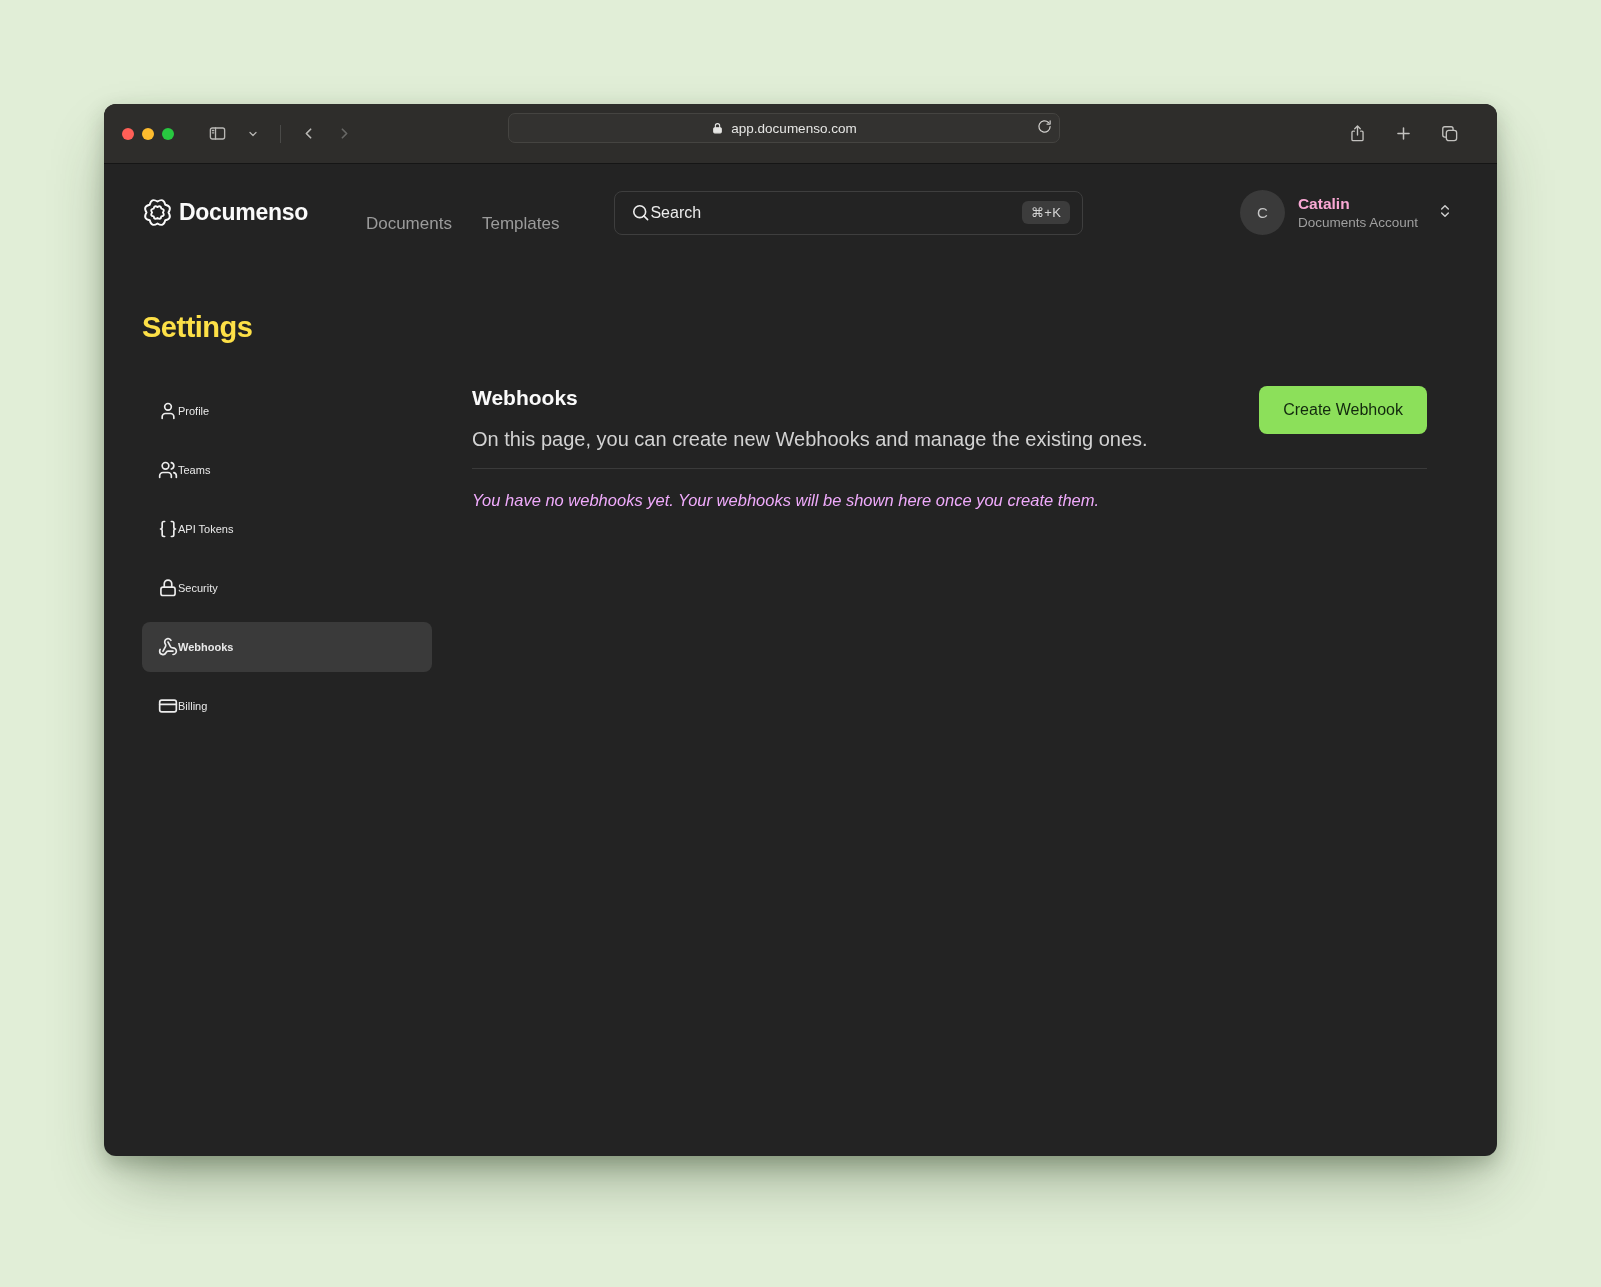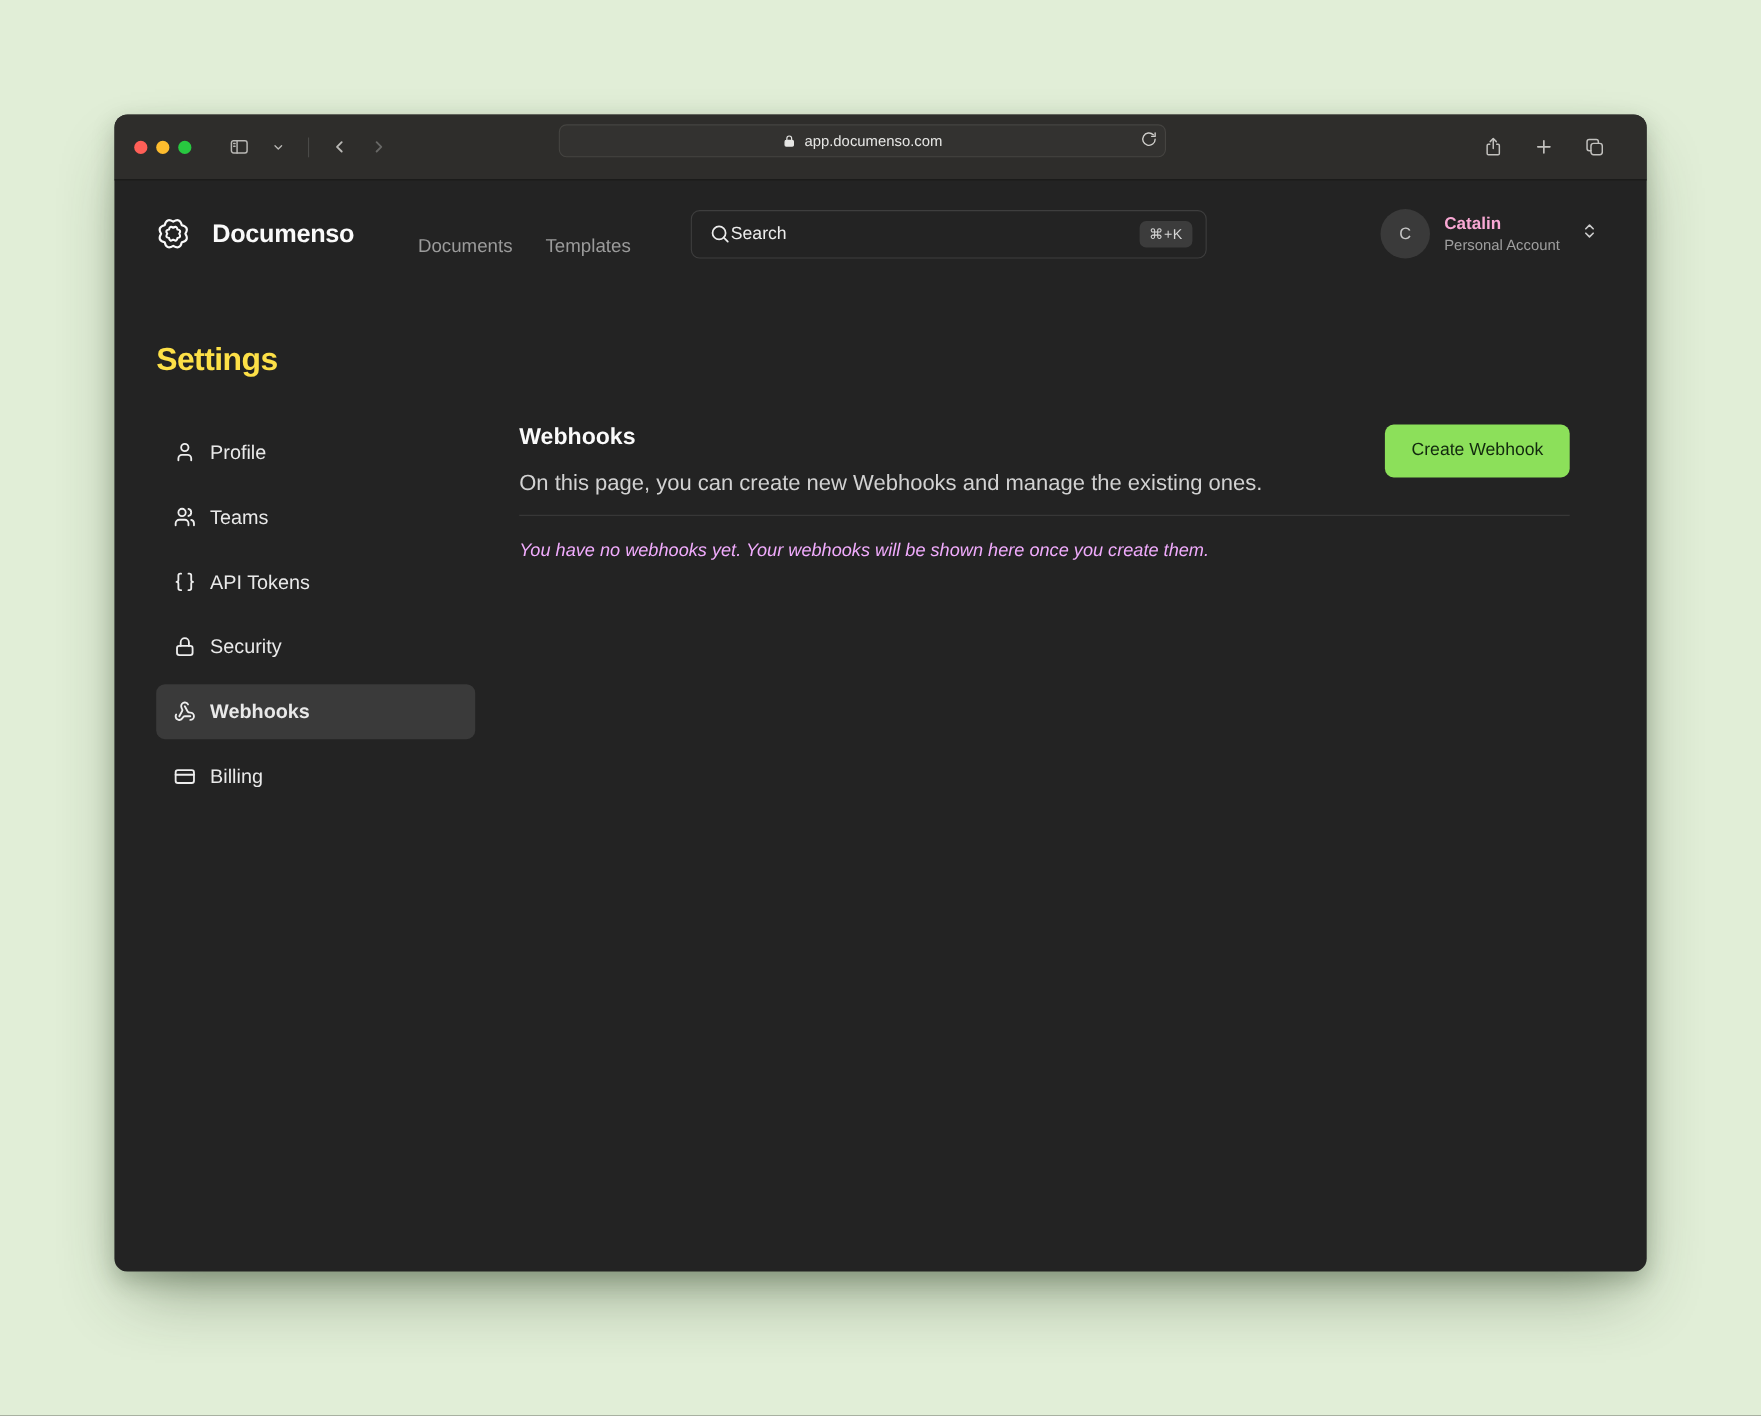--- a/index.html
+++ b/index.html
@@ -42,21 +42,21 @@
     gap: 7px; color: #e6e6e4; font-size: 13.5px; font-weight: 500;
   }
   .urlbar .reload { position: absolute; right: 7px; top: 5px; color: #cfcecb; }
   .tb-right { margin-left: auto; display: flex; align-items: center; gap: 20px; color: #c2c1be; }
   
   .app-header {
     height: 97px;
     display: flex; align-items: center;
     padding: 0 44px 0 38px;
   }
-  .brand { display: flex; align-items: center; gap: 20px; color: #fafafa; }
+  .brand { display: flex; align-items: center; gap: 6px; color: #fafafa; }
   .brand .wordmark { font-size: 23px; font-weight: 700; letter-spacing: -0.3px; }
   .main-nav { display: flex; gap: 30px; margin-left: 58px; margin-top: 22px; }
   .main-nav .nav-link { color: #9b9b9b; font-size: 17px; font-weight: 500; cursor: pointer; }
   .searchbar {
     position: relative;
     margin-left: 55px;
     width: 469px; height: 44px;
     border: 1px solid #3e3e3e; border-radius: 8px;
     display: flex; align-items: center;
     padding: 0 12px 0 16px;
@@ -80,23 +80,23 @@
   .acct-name { color: #f9a8d4; font-size: 15.5px; font-weight: 700; }
   .acct-sub { color: #9f9f9f; font-size: 13.5px; }
   .acct-caret { color: #cdcdcd; margin-left: 6px; }
   
   .content { padding: 50px 70px 0 38px; }
   .page-title { color: #fde047; font-size: 29px; font-weight: 700; letter-spacing: -0.5px; }
   .settings-body { display: flex; margin-top: 42px; align-items: flex-start; }
   .side-nav { width: 290px; flex: 0 0 290px; }
   .side-item {
     height: 50px; margin-bottom: 9px;
-    display: flex; align-items: center; gap: 13px;
+    display: flex; align-items: center; 
     padding: 0 16px; border-radius: 8px;
-    color: #e9e9e9; font-size: 18px; font-weight: 500;
+    color: #e9e9e9; font-size: 11px; font-weight: 500;
     cursor: pointer;
   }
   .side-item.active { background: #3a3a3a; font-weight: 700; }
   .side-item .icn { display: flex; color: #ededed; }
   .panel { flex: 1; margin-left: 40px; }
   .panel-head { display: flex; align-items: flex-start; }
   .panel-titles { flex: 1; }
   .panel-title { color: #fafafa; font-size: 21px; font-weight: 700; }
   .panel-desc { color: #d2d2d2; font-size: 20px; margin-top: 18px; }
   .create-btn {
@@ -200,21 +200,21 @@
         <circle cx="11" cy="11" r="7.5"></circle>
           <path d="m21 21-4.8-4.8"></path>
       </svg>
       <span>Search</span>
       <span class="kbd">⌘+K</span>
     </div>
     <div class="account">
       <span class="avatar">C</span>
       <span class="acct-text">
         <div class="acct-name">Catalin</div>
-        <div class="acct-sub">Personal Account</div>
+        <div class="acct-sub">Documents Account</div>
       </span>
       <span class="acct-caret">
         <svg width="16" height="16" viewBox="0 0 24 24" fill="none" stroke="currentColor" stroke-width="2.2">
             <path d="m7 15 5 5 5-5"></path>
             <path d="m7 9 5-5 5 5"></path>
           </svg>
       </span>
     </div>
   </div>
 

